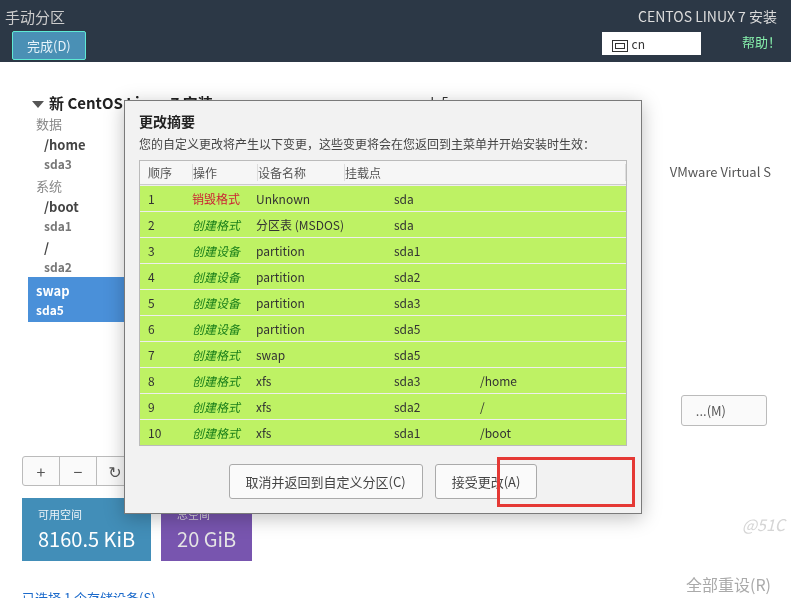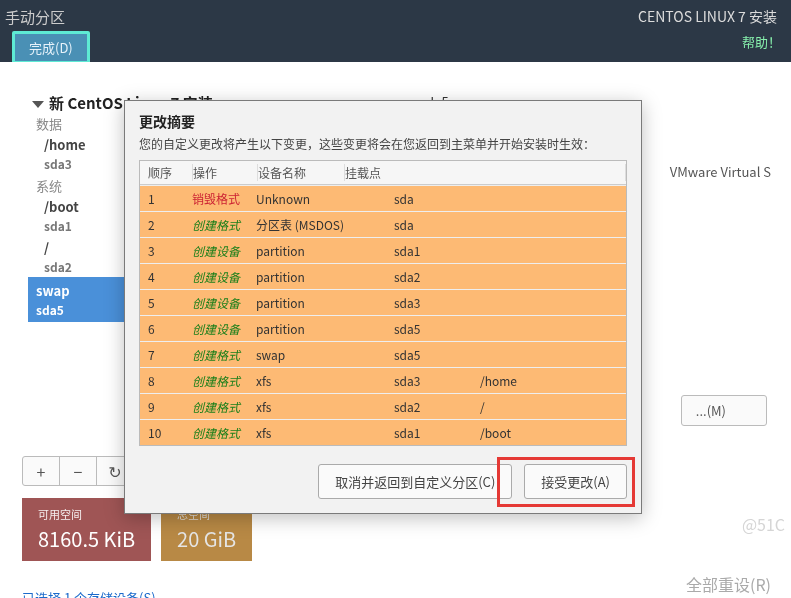--- a/index.html
+++ b/index.html
@@ -1,19 +1,19 @@
 <!DOCTYPE html>
 <html><head>
 <meta charset="utf-8">
 <style>
 html,body{margin:0;padding:0;width:791px;height:598px;font-family:"Noto Sans CJK SC","Microsoft YaHei",sans-serif;font-size:13px;background:#fff;color:#444;overflow:hidden}
 .header{background:#2c3846;color:#ccc;height:72px;position:relative}
 .header-title{position:absolute;left:5px;top:6px;font-size:15px}
 .header-sub{position:absolute;right:14px;top:6px;font-size:14px;color:#dcdcdc}
-.done-btn{position:absolute;left:12px;top:31px;background:#4a90b5;border:3px solid #5eead4;color:#e6f2fa;padding:4px 14px;border-radius:2px;font-size:13px}
+.done-btn{position:absolute;left:12px;top:31px;background:#4a90b5;border:1px solid #5eead4;color:#e6f2fa;padding:4px 14px;border-radius:2px;font-size:13px}
 .locale{position:absolute;right:90px;top:32px;background:#fff;color:#333;padding:3px 56px 3px 10px;font-size:12px}
 .kbicon{display:inline-block;width:14px;height:10px;border:1px solid #333;vertical-align:middle;margin-right:4px;position:relative}
 .kbicon::after{content:"";position:absolute;inset:2px;border:1px solid #333}
 .help-btn{position:absolute;right:10px;top:32px;color:#86efac;font-size:13px}
 .body{position:absolute;top:62px;left:0;right:0;bottom:0;background:#fff}
 .pt-title{position:absolute;left:32px;top:30px;font-size:15px;color:#222}
 .tri{display:inline-block;width:0;height:0;border-left:6px solid transparent;border-right:6px solid transparent;border-top:7px solid #555;margin-right:5px;vertical-align:middle}
 .list{position:absolute;left:36px;top:50px;width:380px}
 .grp{color:#888;margin-top:2px}
 .entry{padding:2px 0 2px 8px}
@@ -21,56 +21,57 @@
 .entry .dv{color:#777;font-size:12px;margin-top:1px;font-weight:bold}
 .sel{background:#4a90d9;color:#fff;margin-left:-8px;padding:4px 8px}
 .sel .nm,.sel .dv{color:#fff}
 .rtarea{position:absolute;left:420px;right:20px;top:30px}
 .mbtn{position:absolute;right:24px;bottom:172px;background:#fafafa;border:1px solid #bbb;border-radius:3px;padding:5px 40px 5px 14px;color:#555}
 .toolbar{position:absolute;left:22px;top:394px;border:1px solid #bbb;border-radius:3px;background:#fafafa;display:flex;height:28px}
 .toolbar div{width:36px;text-align:center;border-right:1px solid #bbb;font-size:16px;line-height:28px;color:#555}
 .toolbar div:last-child{border-right:none}
 .cards{position:absolute;left:22px;top:436px;display:flex;gap:10px}
 .card{padding:8px 16px;opacity:.75}
-.card.a{background:#7f1d1d;color:#fff}
-.card.b{background:#a16207;color:#ddd}
+.card.a{background:#0369a1;color:#fff}
+.card.b{background:#4c1d95;color:#ddd}
 .card .lbl{font-size:11px;opacity:.9}
 .card .val{font-size:20px;margin-top:2px}
 .botlink{position:absolute;left:22px;top:526px;color:#1b6acb;font-size:13px}
 .botright{position:absolute;right:20px;top:510px;color:#aaa;font-size:16px}
-.wm{position:absolute;right:6px;bottom:62px;color:#d5d5d5;font-size:16px;}
+.wm{position:absolute;right:6px;bottom:62px;color:#d5d5d5;font-size:16px;font-style:italic}
 
 .overlay{position:absolute;inset:0;z-index:5}
 .dialog{position:absolute;left:124px;top:100px;width:516px;background:#f2f2f2;border:1px solid #7a7a7a;box-shadow:0 4px 18px rgba(0,0,0,.25);z-index:6}
 .dtitle{font-weight:bold;color:#222;padding:10px 14px 2px;font-size:14px}
 .ddesc{padding:2px 14px 8px;color:#444;font-size:12px}
-.table{margin:0 14px;border:1px solid #bbb;background:#fdba74}
+.table{margin:0 14px;border:1px solid #bbb;background:#bef264}
 .thead,.trow{display:flex;padding:3px 0;font-size:12px}
 .thead{background:#f6f6f6;color:#555;border-bottom:1px solid #ccc}
 .thead>div{border-right:1px solid #ddd}
 .c1{width:44px;padding-left:8px}
 .c2{width:64px}
 .c3{width:138px}
 .c4{width:86px}
 .c5{flex:1}
 .trow{border-top:1px solid #eee;color:#333;padding:4px 0}
 .trow .c1{color:#333}
 .op-destroy{color:#c23;}
 .op-create{color:#1a7f1a;font-style:italic;}
-.dbuttons{display:flex;justify-content:flex-end;gap:12px;padding:18px 14px 14px}
+.dbuttons{display:flex;justify-content:center;gap:12px;padding:18px 14px 14px}
 .btn{background:#fafafa;border:1px solid #aaa;border-radius:3px;padding:7px 16px;color:#444;font-size:13px}
 .accept-hl{position:absolute;border:3px solid #e53935;width:132px;height:44px;right:6px;bottom:6px;pointer-events:none}
 </style>
 </head>
 <body>
 
 <div class="header">
   <div class="header-title">手动分区</div>
   <div class="header-sub">CENTOS LINUX 7 安装</div>
   <div class="done-btn">完成(D)</div>
+  <div class="locale"><span class="kbicon"></span><span>cn</span></div>
   <div class="help-btn">帮助！</div>
 </div>
 
 <div class="body">
   <div class="pt-title"><span class="tri"></span><b>新 CentOS Linux 7 安装</b></div>
   <div class="list" id="tree">
       <div class="grp">数据</div>
       <div class="entry">
         <div class="nm">/home</div>
         <div class="dv">sda3</div>

